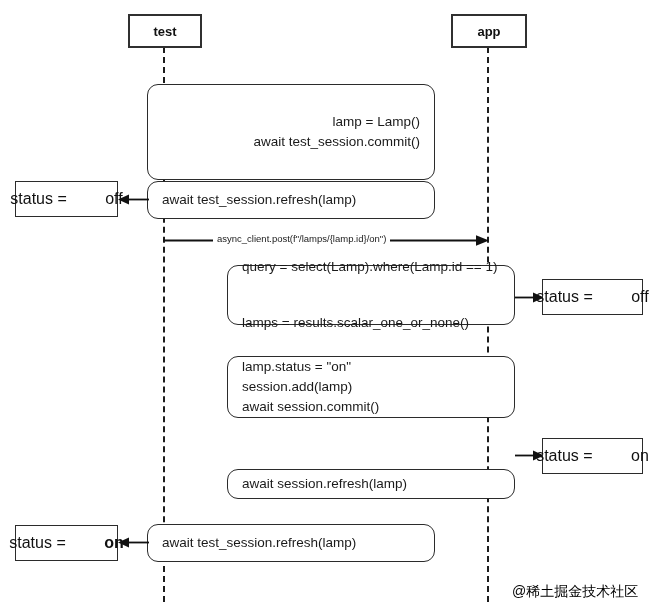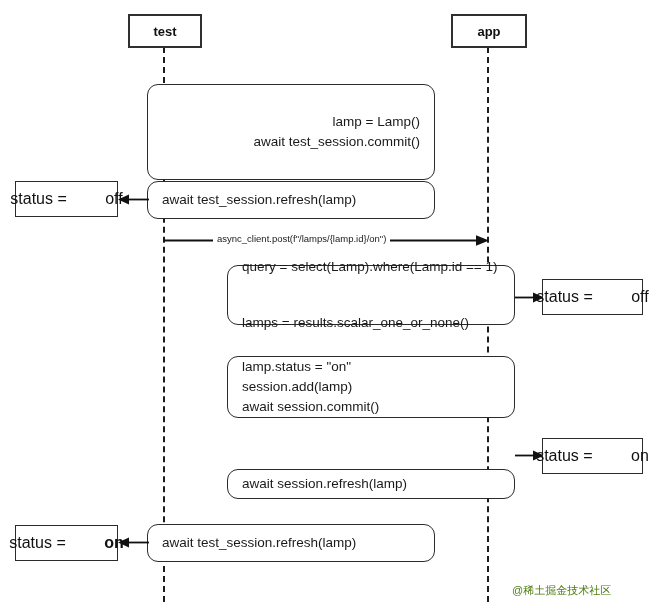--- a/index.html
+++ b/index.html
@@ -99,22 +99,22 @@
     background: #ffffff;
     padding: 0 4px;
     white-space: nowrap;
     z-index: 4;
     text-align: center;
   }
 
   
   .watermark {
     position: absolute;
-    font-size: 11px;
-    color: #4d7c0f;
+    font-size: 14px;
+    color: #000000;
     white-space: nowrap;
     z-index: 5;
   }
 </style>
 </head>
 <body>
 
 <div id="canvas">
 
   <div class="lifeline" style="left:163px; top:47px; height:555px;"></div>

